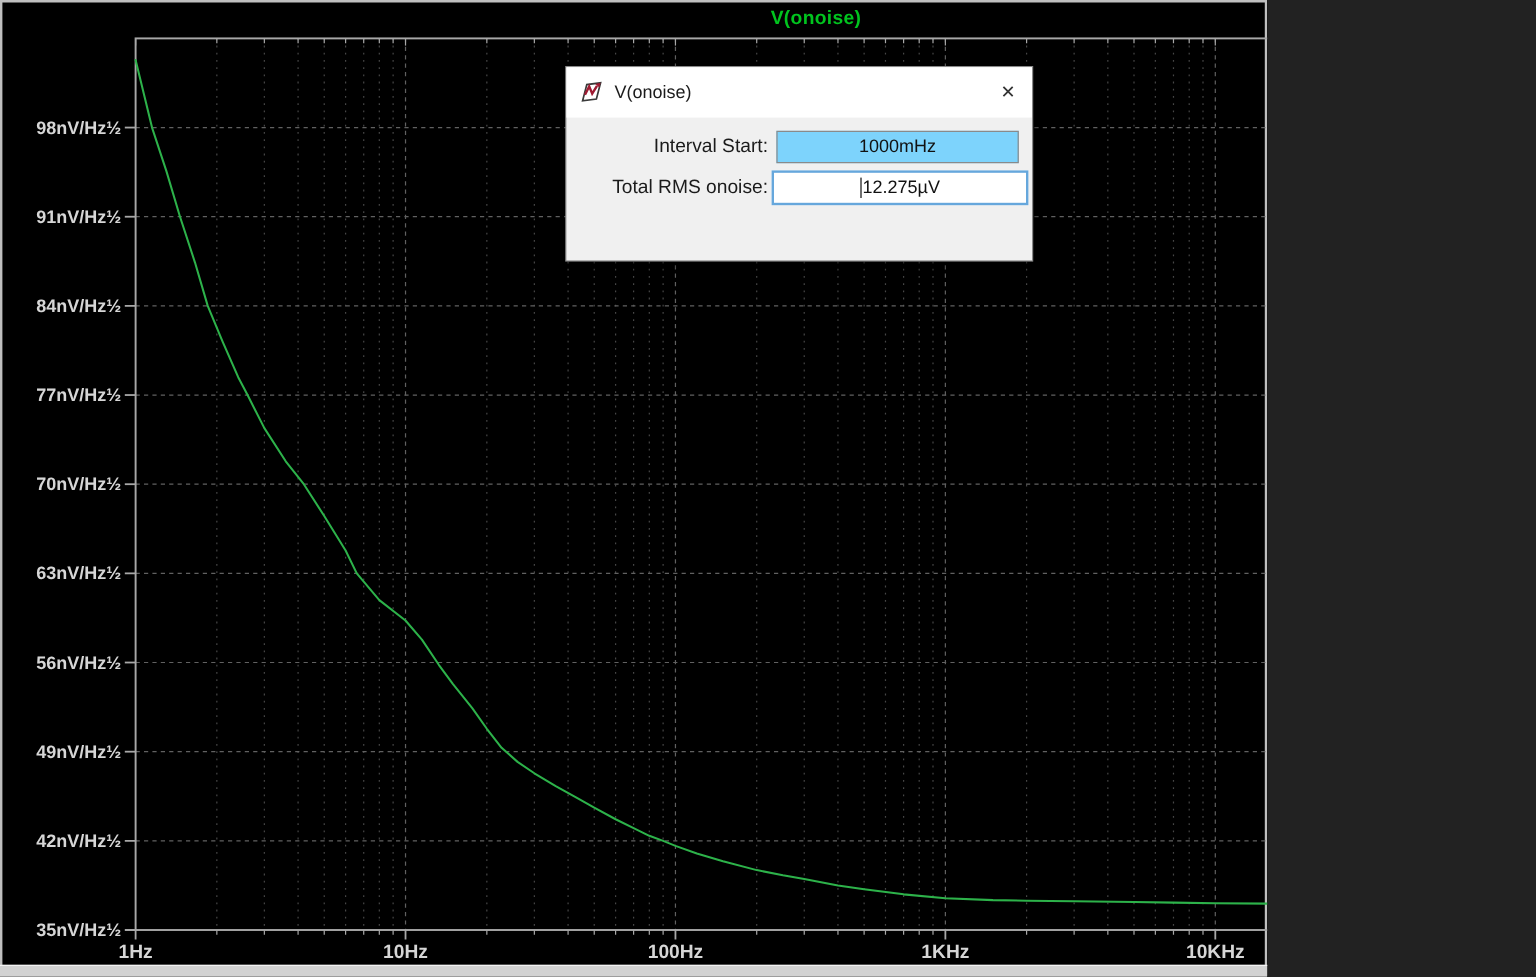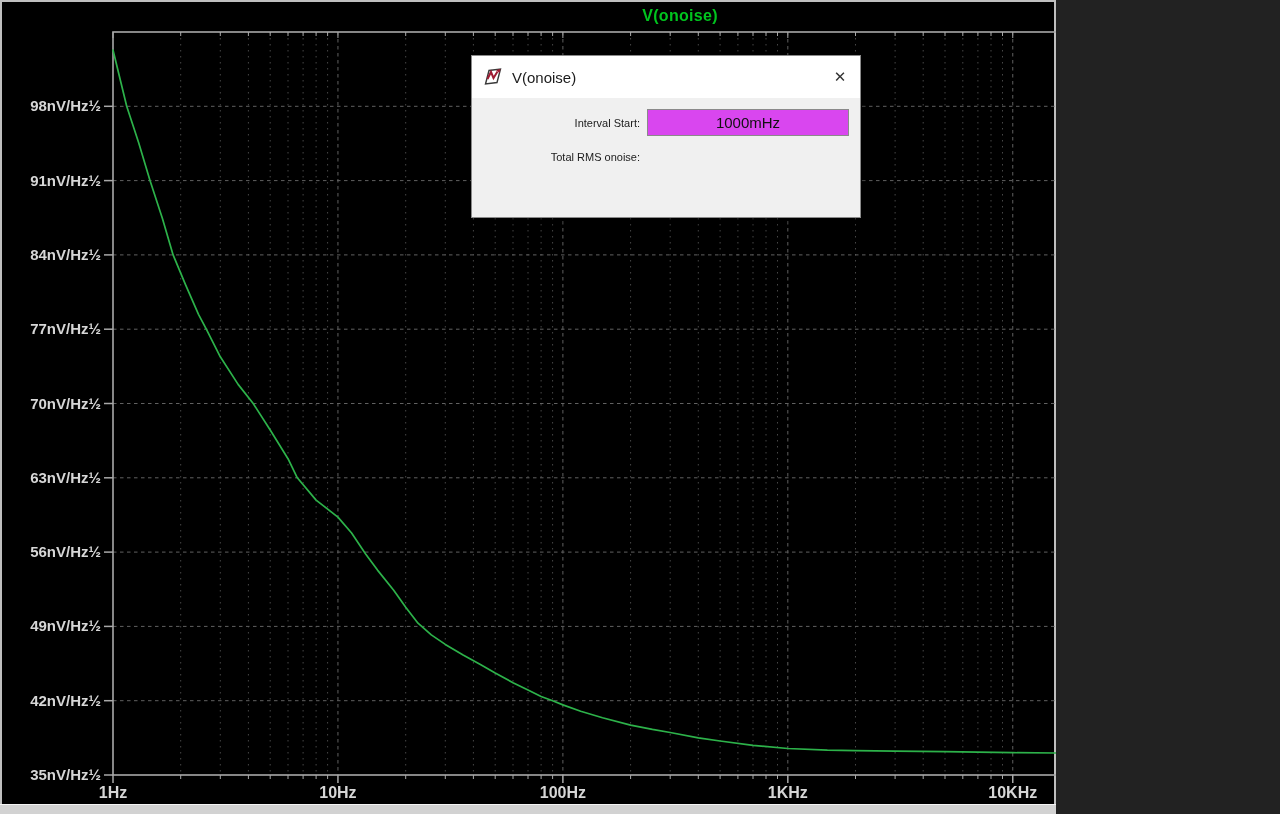--- a/index.html
+++ b/index.html
@@ -31,25 +31,25 @@
   }
   .dlg-icon{ width:22px; height:22px; margin-right:8px; flex:0 0 auto;}
   .dlg-title{ font-size:15px; color:#1b1b1b; flex:1 1 auto; }
   .dlg-close{
     width:40px; height:42px; display:flex; align-items:center; justify-content:center;
     font-size:15px; color:#333; cursor:default;
   }
   .dlg-body{ padding-top:11px; }
   .dlg-row{ display:flex; align-items:center; margin-bottom:7px; height:27px; }
   .dlg-label{
-    width:168px; text-align:right; font-size:11px; color:#1b1b1b;
+    width:168px; text-align:right; font-size:16px; color:#1b1b1b;
     flex:0 0 auto; white-space:nowrap;
   }
   .dlg-field{
-    margin-left:7px; width:200px; height:25px; background:#d946ef;
+    margin-left:7px; width:200px; height:25px; background:#7dd3fc;
     border:1px solid #8a8a8a;
     display:flex; align-items:center; justify-content:center;
     font-size:15px; color:#111;
   }
   .dlg-row.focused .dlg-field{
     margin-left:3px; width:210px; height:25px; background:#ffffff;
     border:2px solid #66a7dc;
   }
   .caret{ display:inline-block; width:1px; height:17px; background:#111; margin-right:1px; }
 
@@ -260,18 +260,22 @@
     </div>
     <div class="dlg-body">
       <div class="dlg-row">
         <span class="dlg-label">Interval Start:</span>
         <div class="dlg-field">
           <span>1000mHz</span>
         </div>
       </div>
       <div class="dlg-row focused">
         <span class="dlg-label">Total RMS onoise:</span>
+        <div class="dlg-field">
+          <span class="caret"></span>
+          <span>12.275µV</span>
+        </div>
       </div>
     </div>
   </div>
 
   <div class="statusbar"></div>
 </div>
 
 </body></html>

